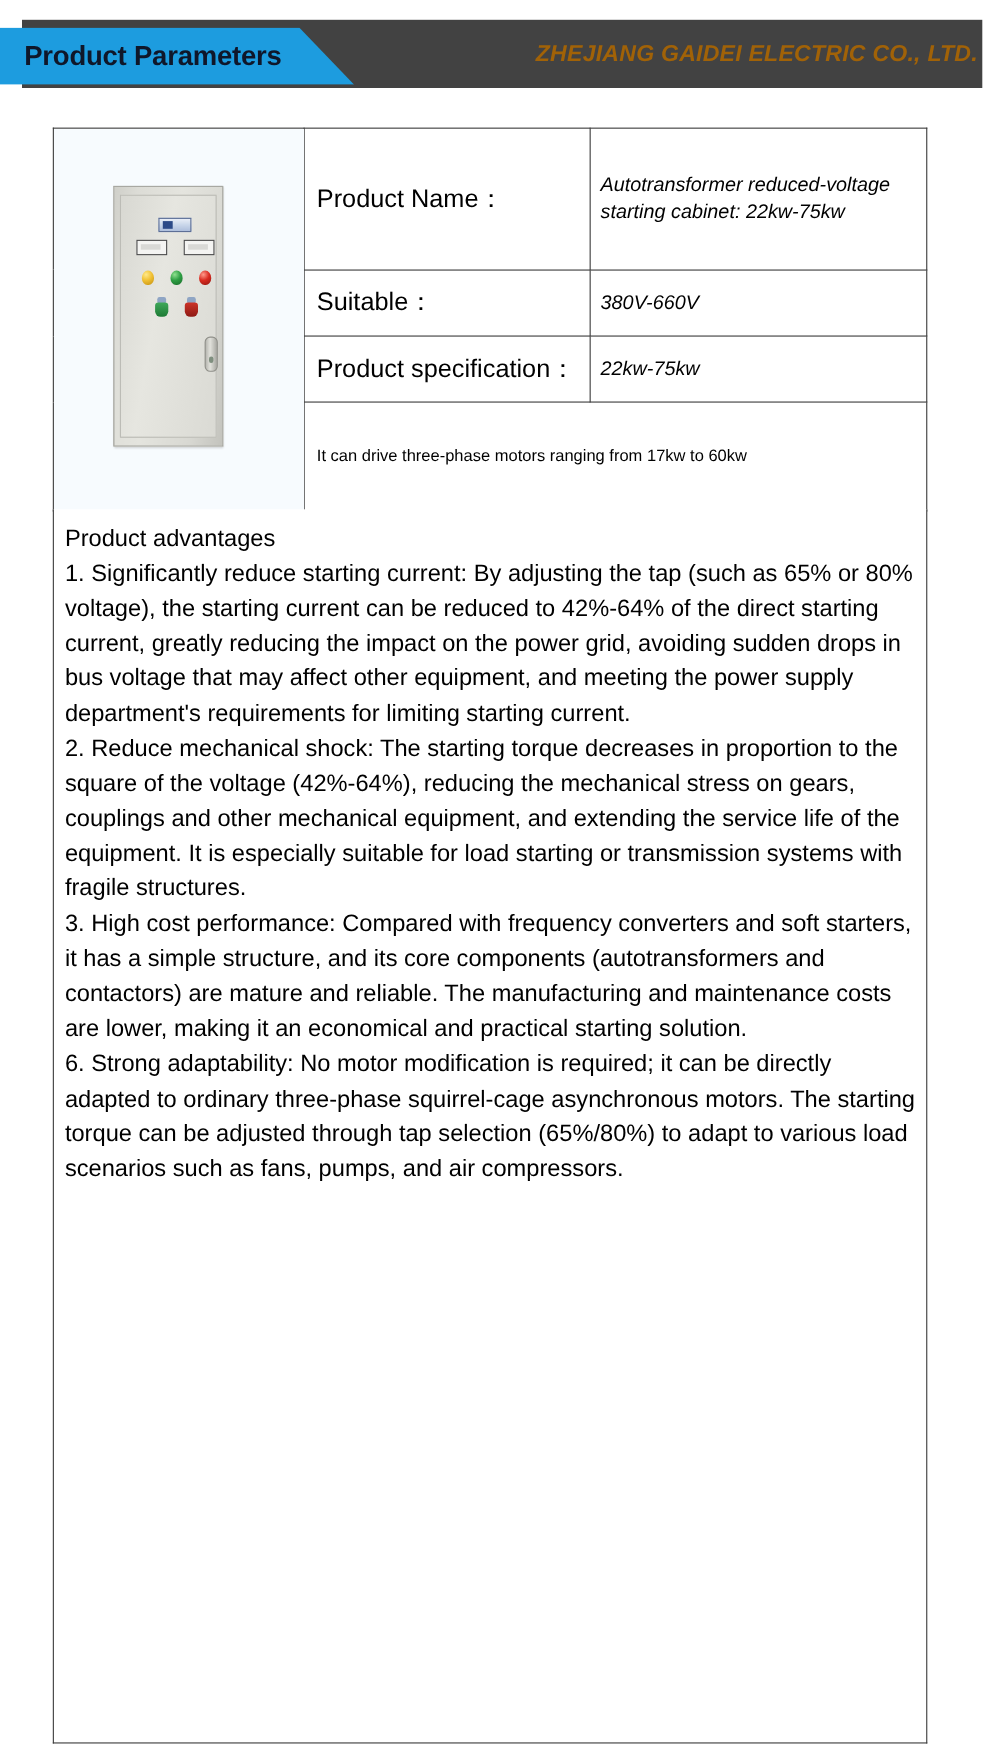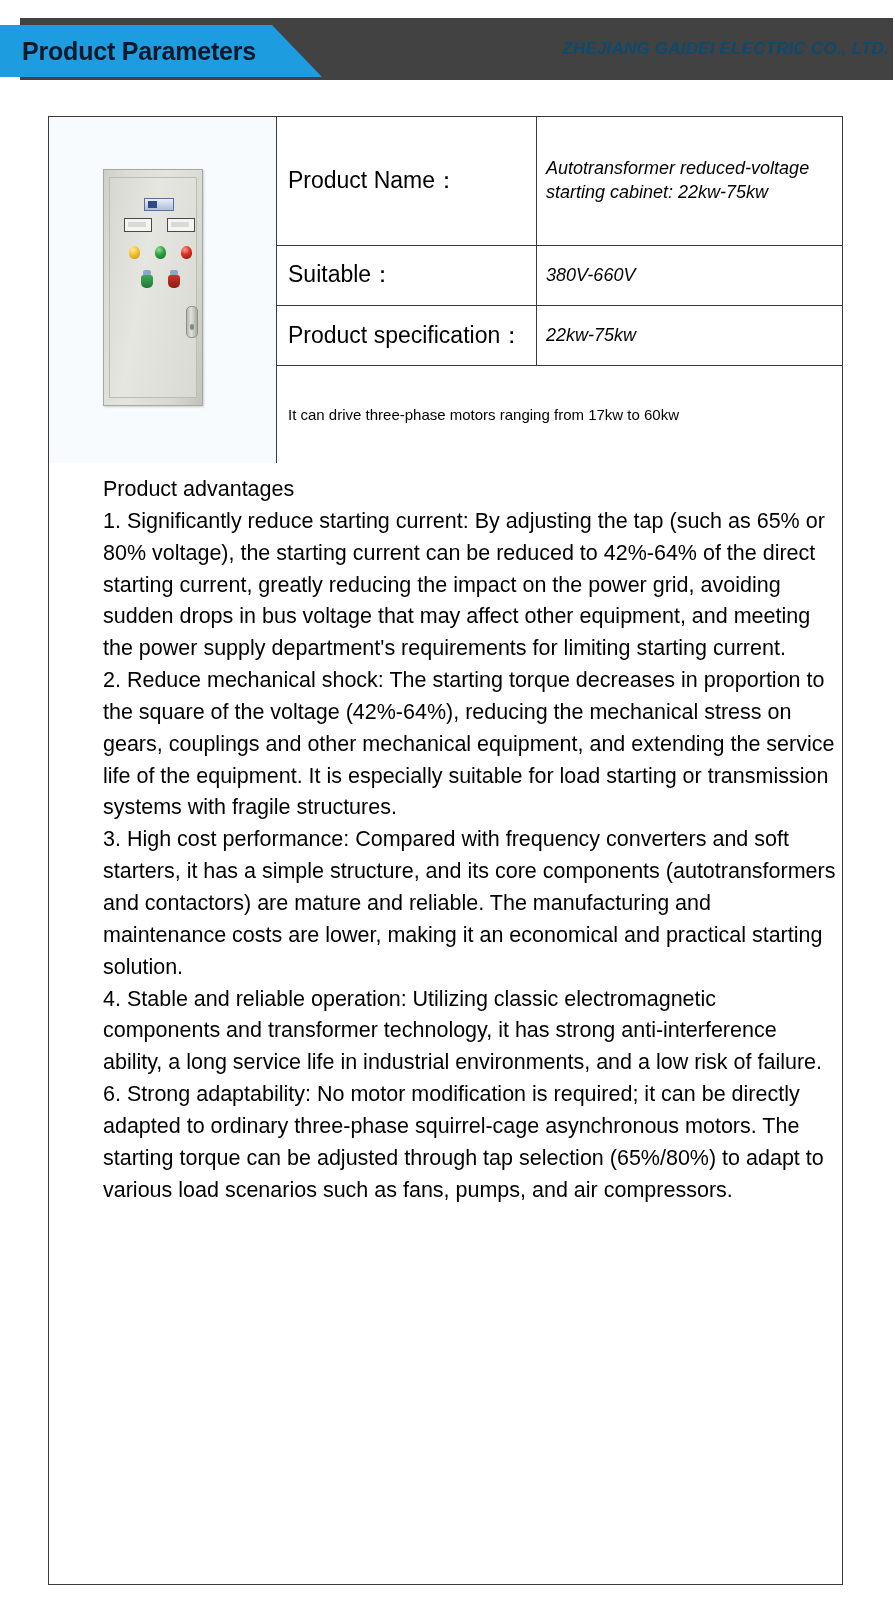--- a/index.html
+++ b/index.html
@@ -29,25 +29,25 @@
     width: 873px;
     height: 62px;
     background: #424242;
   }
   .header-company {
     position: absolute;
     right: 6px;
     top: 18px;
     height: 62px;
     line-height: 62px;
-    font-size: 17px;
+    font-size: 21px;
     font-style: italic;
     font-weight: bold;
     letter-spacing: 0.2px;
-    color: #0c4a6e;
+    color: #a16207;
     white-space: nowrap;
   }
   .header-tab {
     position: absolute;
     left: 0px;
     top: 25px;
     width: 325px;
     height: 52px;
     background: #1d9cdf;
     clip-path: polygon(0 0, 272px 0, 322px 52px, 0 52px);
@@ -227,21 +227,20 @@
   .adv-box {
     position: absolute;
     left: 48px;
     top: 463px;
     width: 795px;
     height: 1122px;
     border: 1.4px solid #3a3a3a;
     border-top: none;
     box-sizing: border-box;
     background: #ffffff;
-    padding-left: 44px;
   }
   .adv-inner {
     padding: 11px 4px 0 10px;
     font-size: 21.5px;
     line-height: 31.85px;
   }
   .adv-para {
     margin: 0;
     text-indent: 0;
   }
@@ -298,16 +297,15 @@
   </tr>
 </tbody>
   </table>
 
 <div class="adv-box">
   <div class="adv-inner">
     <p class="adv-para">Product advantages</p>
     <p class="adv-para">1. Significantly reduce starting current: By adjusting the tap (such as 65% or 80% voltage), the starting current can be reduced to 42%-64% of the direct starting current, greatly reducing the impact on the power grid, avoiding sudden drops in bus voltage that may affect other equipment, and meeting the power supply department's requirements for limiting starting current.</p>
     <p class="adv-para">2. Reduce mechanical shock: The starting torque decreases in proportion to the square of the voltage (42%-64%), reducing the mechanical stress on gears, couplings and other mechanical equipment, and extending the service life of the equipment. It is especially suitable for load starting or transmission systems with fragile structures.</p>
     <p class="adv-para">3. High cost performance: Compared with frequency converters and soft starters, it has a simple structure, and its core components (autotransformers and contactors) are mature and reliable. The manufacturing and maintenance costs are lower, making it an economical and practical starting solution.</p>
-    <p class="adv-para">4. Stable and reliable operation: Utilizing classic electromagnetic components and transformer technology, it has strong anti-interference ability, a long service life in industrial environments, and a low risk of failure.</p>
     <p class="adv-para">6. Strong adaptability: No motor modification is required; it can be directly adapted to ordinary three-phase squirrel-cage asynchronous motors. The starting torque can be adjusted through tap selection (65%/80%) to adapt to various load scenarios such as fans, pumps, and air compressors.</p>
   </div>
 </div>
 
 </body></html>

